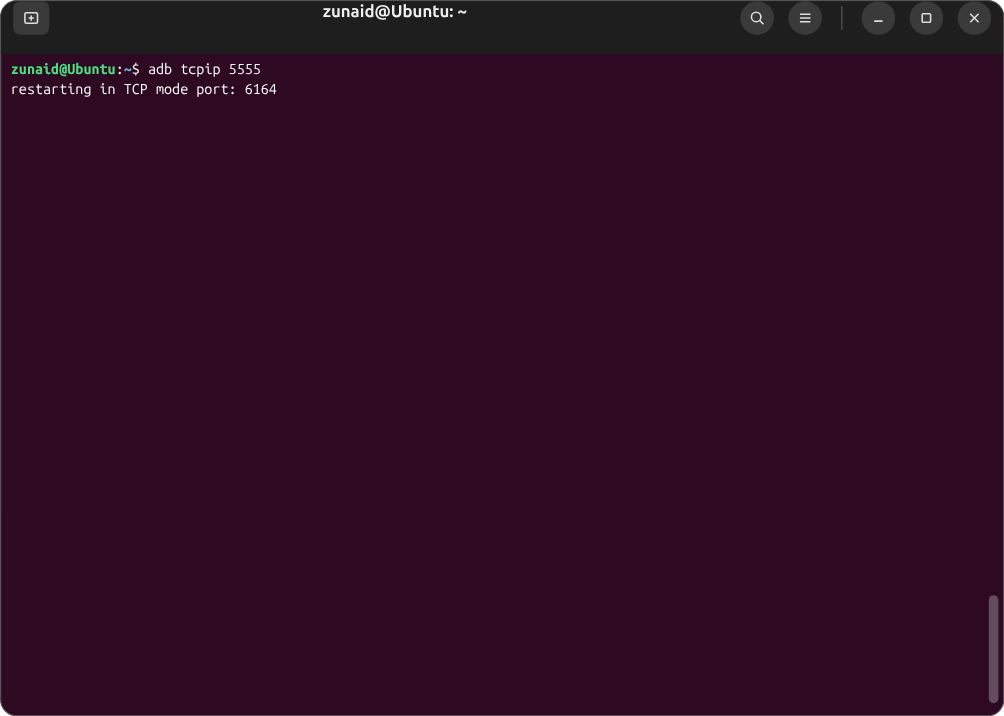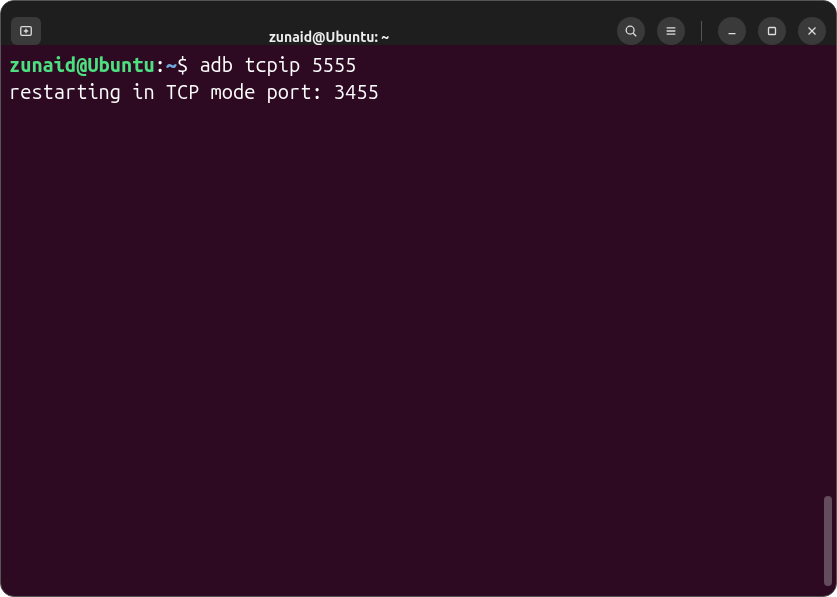--- a/index.html
+++ b/index.html
@@ -22,21 +22,21 @@
       border-radius: 14px;
       overflow: hidden;
       display: flex;
       flex-direction: column;
       border: 1px solid #555;
     }
     .titlebar {
       height: 44px;
       background: #1e1e1e;
       display: flex;
-      align-items: flex-end;
+      align-items: flex-start;
       padding: 0 10px;
       flex-shrink: 0;
     }
     .titlebar-left {
       display: flex;
       gap: 8px;
     }
     .titlebar-center {
       flex: 1;
       text-align: center;
@@ -75,21 +75,21 @@
     }
     .divider {
       width: 1px;
       height: 20px;
       background: #555;
       margin: 0 4px;
     }
     .terminal-body {
       flex: 1;
       padding: 6px 8px;
-      font-size: 20px;
+      font-size: 12px;
       line-height: 1.35;
       color: #fff;
       position: relative;
       overflow: hidden;
     }
     .terminal-line {
       white-space: pre;
     }
     .prompt-user {
       color: #4de080;
@@ -170,16 +170,16 @@
         <svg viewBox="0 0 16 16">
           <line x1="4" y1="4" x2="12" y2="12"></line>
           <line x1="12" y1="4" x2="4" y2="12"></line>
         </svg>
       </div>
     </div>
   </div>
 
   <div class="terminal-body">
     <div class="terminal-line"><span class="prompt-user">zunaid@Ubuntu</span><span class="prompt-colon">:</span><span class="prompt-path">~</span><span class="prompt-dollar">$ </span><span class="cmd-text">adb tcpip 5555</span></div>
-    <div class="terminal-line"><span class="cmd-text">restarting in TCP mode port: 3455</span></div>
+    <div class="terminal-line"><span class="cmd-text">restarting in TCP mode port: 6164</span></div>
     <div class="scrollbar"></div>
   </div>
 </div>
 
 </body></html>

